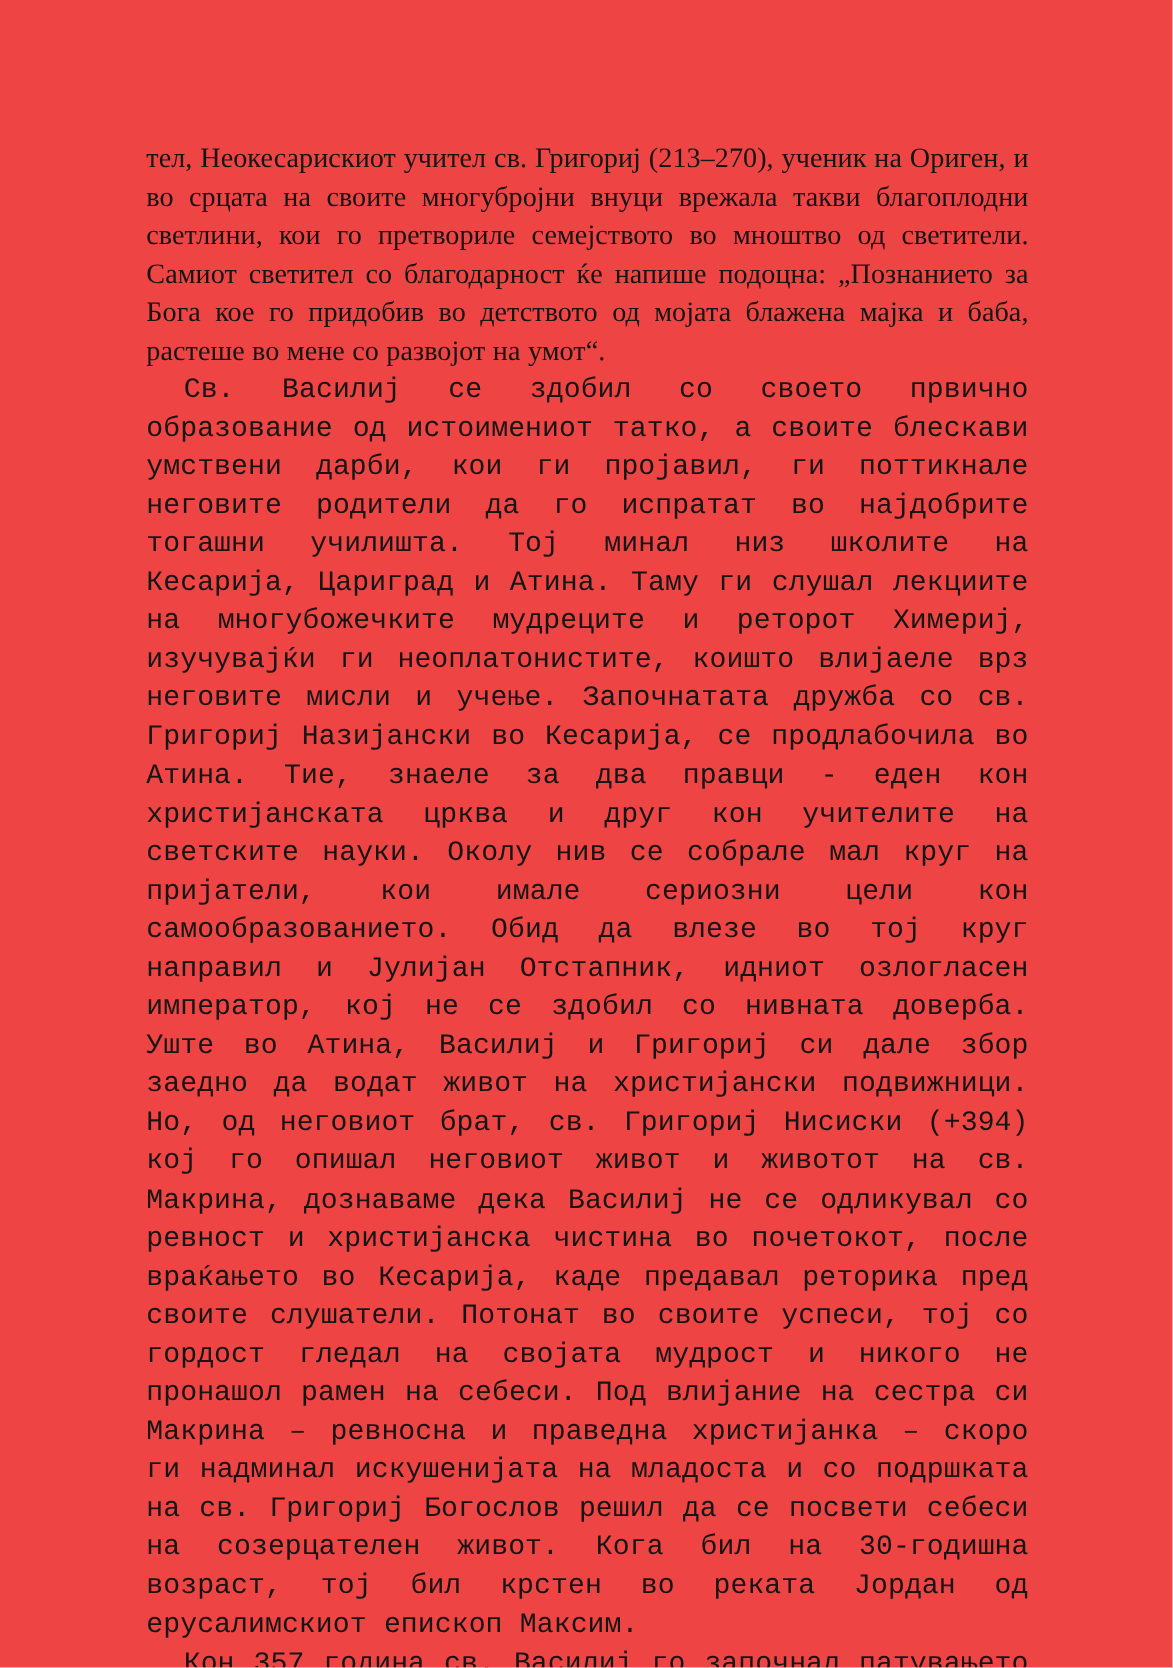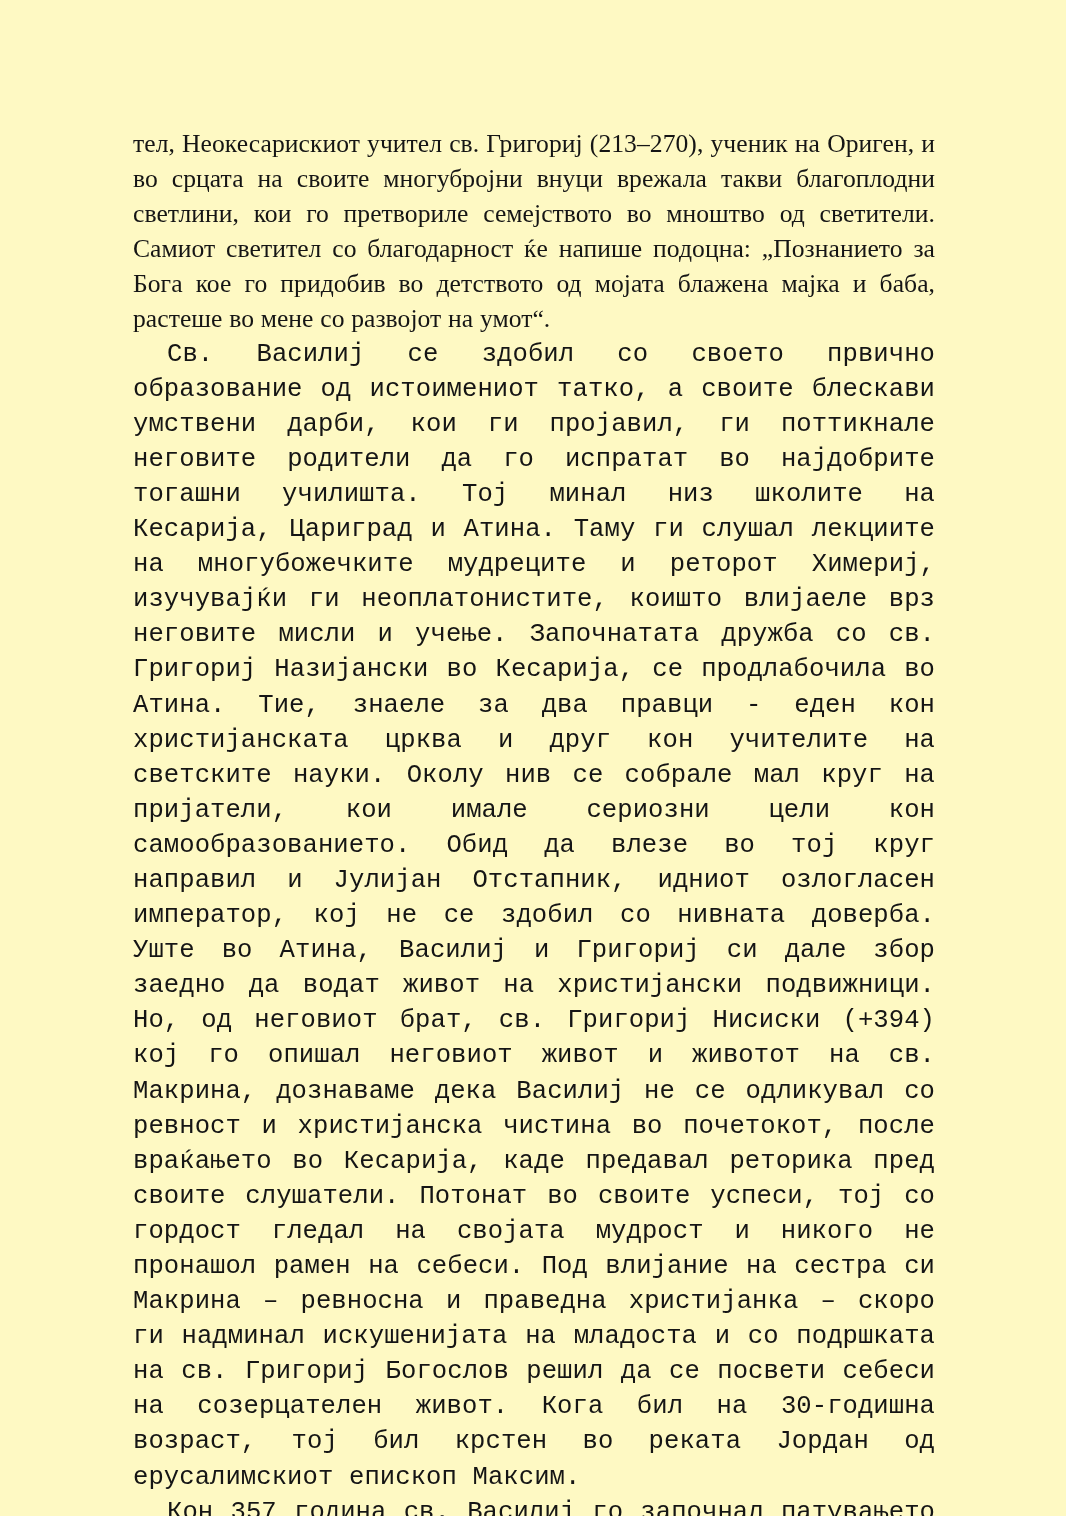--- a/index.html
+++ b/index.html
@@ -5,21 +5,21 @@
 <style>
   html, body {
     margin: 0;
     padding: 0;
     background: #ffffff;
   }
   .page {
     position: relative;
     width: 1066px;
     height: 1516px;
-    background: #fef9c3;
+    background: #ef4444;
     overflow: hidden;
     font-family: "Liberation Serif", "DejaVu Serif", serif;
     color: #151515;
   }
   .text-block {
     position: absolute;
     left: 133px;
     top: 126px;
     width: 802px;
   }

